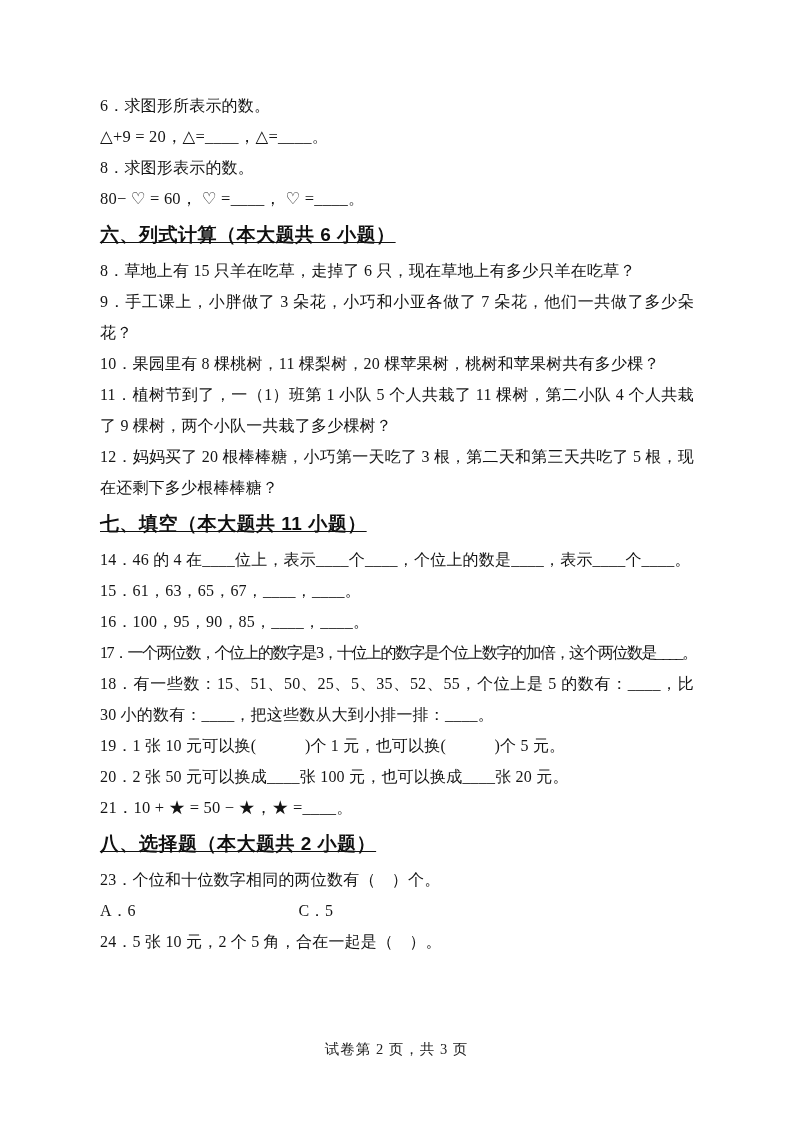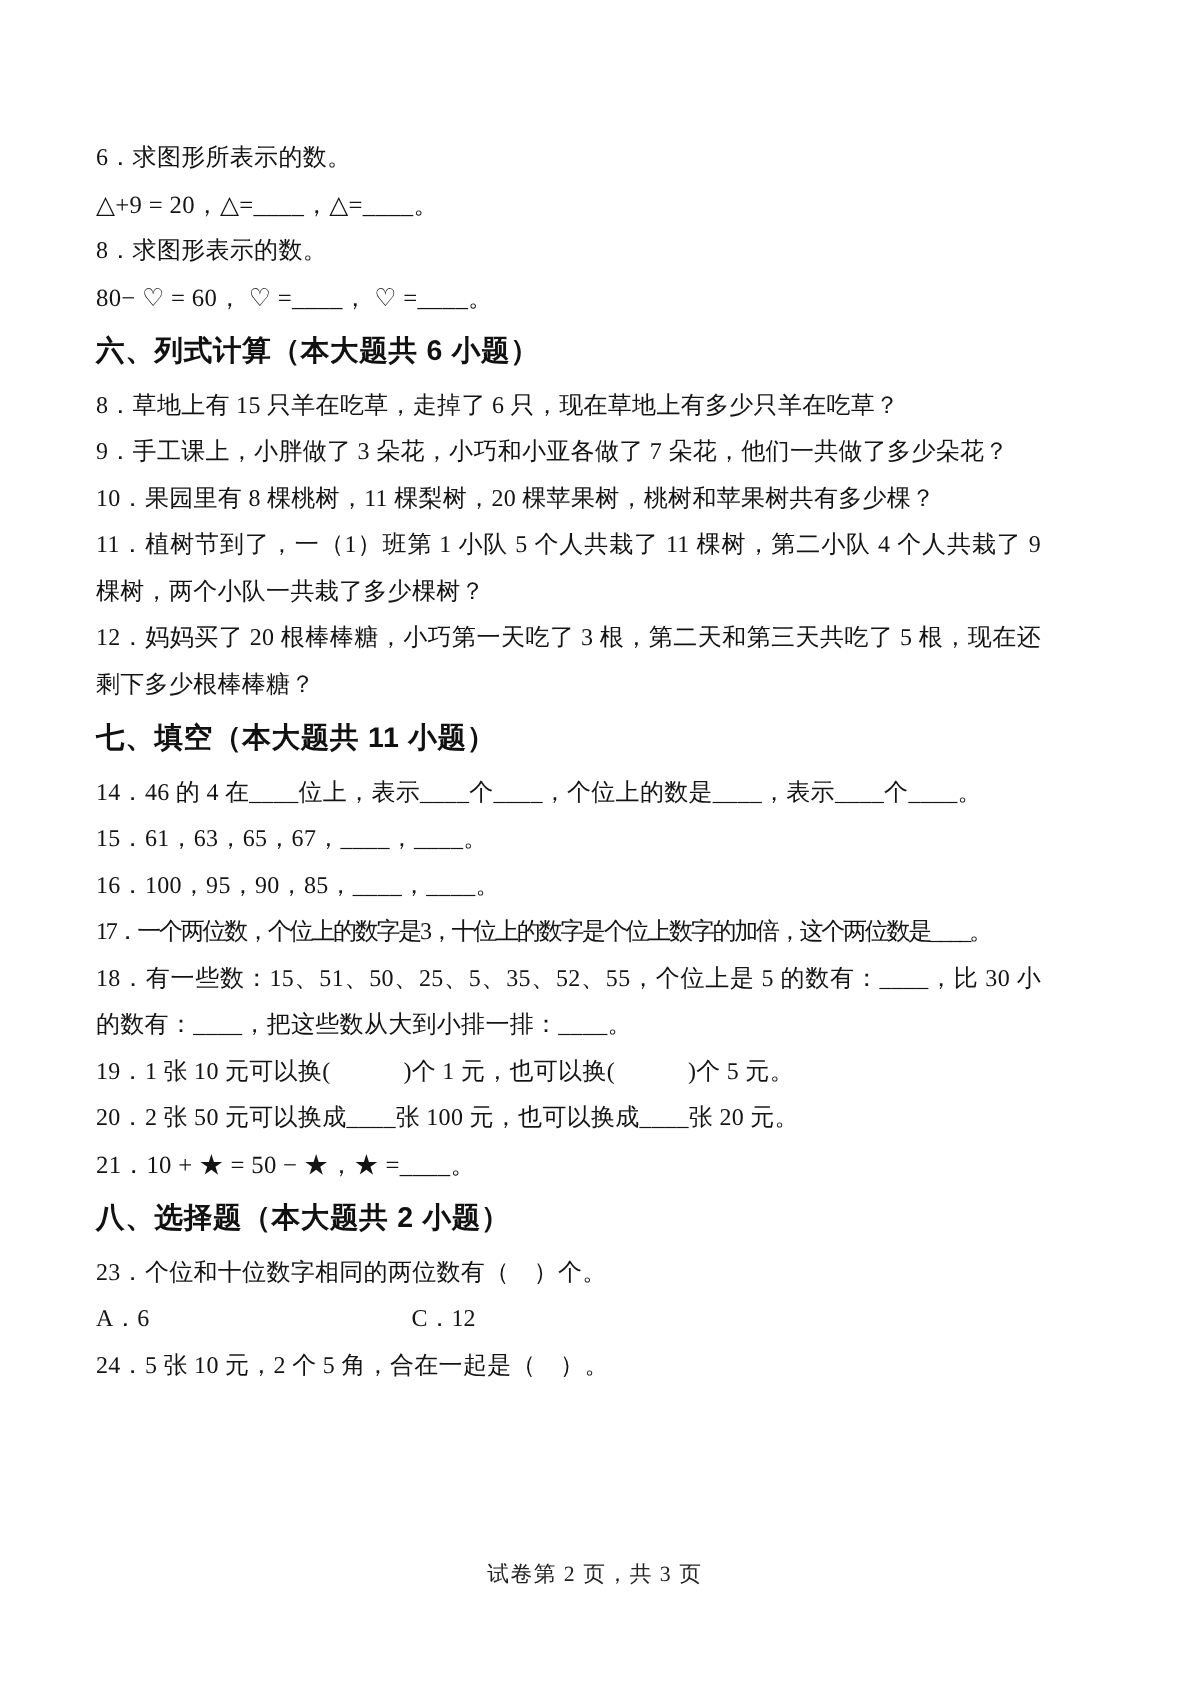--- a/index.html
+++ b/index.html
@@ -12,21 +12,21 @@
     color: #141414;
   }
   .page {
     position: relative;
     width: 793px;
     height: 1122px;
     background: #ffffff;
     overflow: hidden;
   }
   .content {
-    padding: 90px 99px 0 64px;
+    padding: 90px 99px 0 100px;
   }
   .line {
     margin: 0;
     font-size: 16px;
     line-height: 31px;
     text-align: justify;
     letter-spacing: 0.2px;
   }
   .eq {
     font-size: 16.5px;
@@ -36,20 +36,21 @@
     white-space: nowrap;
   }
   .sec-heading {
     margin: 3px 0 3px 0;
     font-size: 19px;
     line-height: 35px;
     font-weight: 700;
     font-family: "Liberation Sans", "DejaVu Sans", sans-serif;
     color: #111111;
     letter-spacing: 0.5px;
+    text-decoration: underline;
   }
   .options-row {
     display: flex;
     font-size: 16px;
     line-height: 31px;
   }
   .options-row span {
     width: 33.4%;
   }
   .footer {
@@ -88,20 +89,20 @@
     <p class="line tight">17．一个两位数，个位上的数字是3，十位上的数字是个位上数字的加倍，这个两位数是____。</p>
     <p class="line">18．有一些数：15、51、50、25、5、35、52、55，个位上是 5 的数有：____，比 30 小的数有：____，把这些数从大到小排一排：____。</p>
     <p class="line">19．1 张 10 元可以换(　　　)个 1 元，也可以换(　　　)个 5 元。</p>
     <p class="line">20．2 张 50 元可以换成____张 100 元，也可以换成____张 20 元。</p>
     <p class="line eq">21．10 + ★ = 50 − ★，★ =____。</p>
 
     <h2 class="sec-heading">八、选择题（本大题共 2 小题）</h2>
     <p class="line">23．个位和十位数字相同的两位数有（　）个。</p>
     <div class="options-row">
       <span>A．6</span>
-      <span>C．12</span>
+      <span>C．5</span>
     </div>
     <p class="line">24．5 张 10 元，2 个 5 角，合在一起是（　）。</p>
 
   </div>
 
   <div class="footer">试卷第 2 页，共 3 页</div>
 </div>
 
 </body></html>

